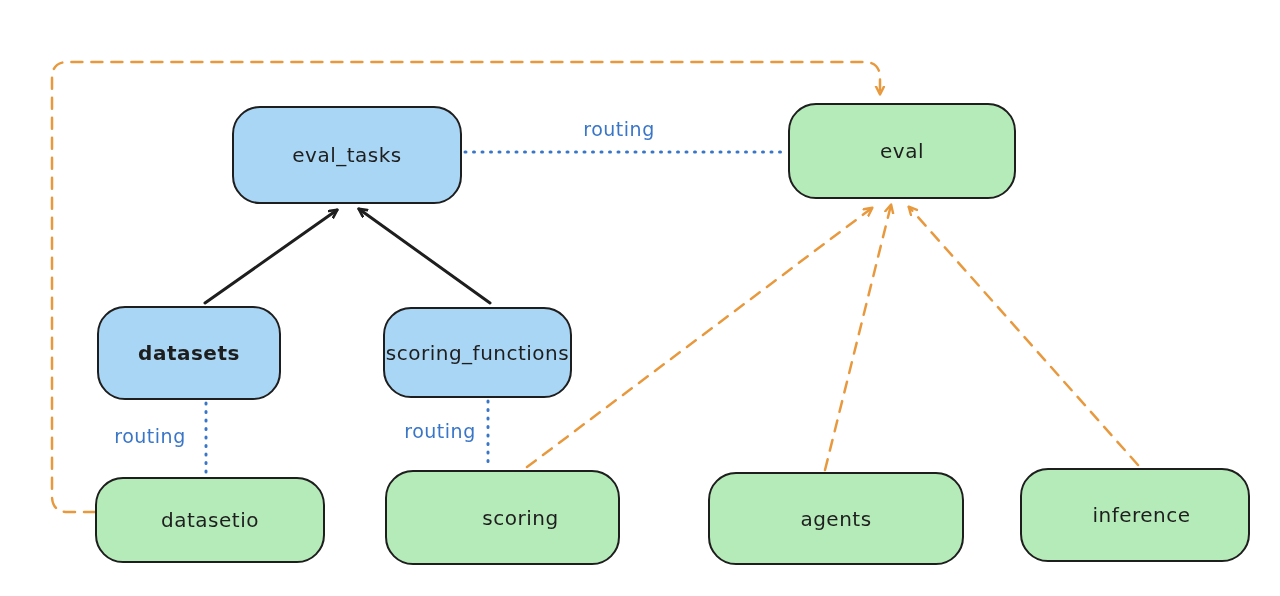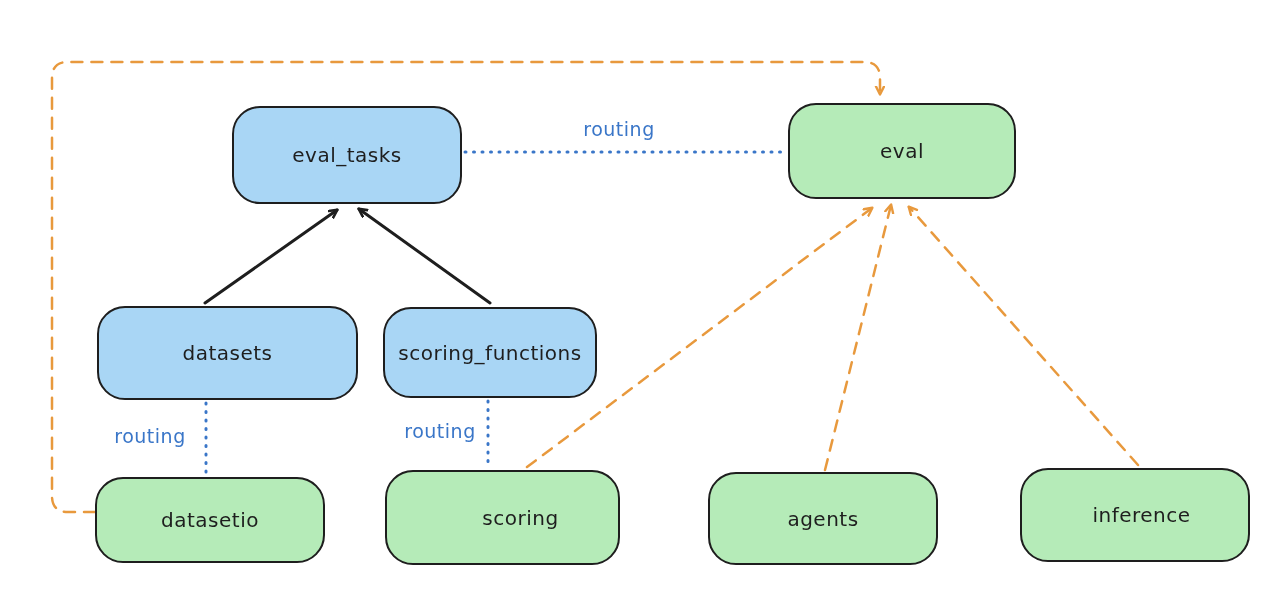--- a/index.html
+++ b/index.html
@@ -70,33 +70,33 @@
         <path d="M1138,465 L909,207" fill="none" stroke="#e8993d" stroke-width="2.5" stroke-dasharray="11 9" stroke-linecap="round" marker-end="url(#arrow-orange)"></path>
       </g>
   </svg>
   <div id="nodes-layer">
       <div class="node" style="left: 232px; top: 106px; width: 230px; height: 98px; background: rgb(169, 214, 245);">
         <span class="node-label">eval_tasks</span>
       </div>
       <div class="node" style="left: 788px; top: 103px; width: 228px; height: 96px; background: rgb(181, 235, 184);">
         <span class="node-label">eval</span>
       </div>
-      <div class="node" style="left: 97px; top: 306px; width: 261px; height: 94px; background: rgb(169, 214, 245);">
+      <div class="node" style="left: 97px; top: 306px; width: 184px; height: 94px; background: rgb(169, 214, 245); font-weight: bold;">
         <span class="node-label">datasets</span>
       </div>
-      <div class="node" style="left: 383px; top: 307px; width: 214px; height: 91px; background: rgb(169, 214, 245);">
+      <div class="node" style="left: 383px; top: 307px; width: 189px; height: 91px; background: rgb(169, 214, 245);">
         <span class="node-label">scoring_functions</span>
       </div>
       <div class="node" style="left: 95px; top: 477px; width: 230px; height: 86px; background: rgb(181, 235, 184);">
         <span class="node-label">datasetio</span>
       </div>
       <div class="node" style="left: 385px; top: 470px; width: 235px; height: 95px; background: rgb(181, 235, 184); padding-left: 36px;">
         <span class="node-label">scoring</span>
       </div>
-      <div class="node" style="left: 708px; top: 472px; width: 230px; height: 93px; background: rgb(181, 235, 184);">
+      <div class="node" style="left: 708px; top: 472px; width: 256px; height: 93px; background: rgb(181, 235, 184);">
         <span class="node-label">agents</span>
       </div>
       <div class="node" style="left: 1020px; top: 468px; width: 230px; height: 94px; background: rgb(181, 235, 184); padding-left: 13px;">
         <span class="node-label">inference</span>
       </div>
     </div>
   <div id="labels-layer">
       <div class="edge-label" style="left: 619px; top: 129px; color: rgb(58, 118, 200);">routing</div>
       <div class="edge-label" style="left: 150px; top: 436px; color: rgb(58, 118, 200);">routing</div>
       <div class="edge-label" style="left: 440px; top: 431px; color: rgb(58, 118, 200);">routing</div>

